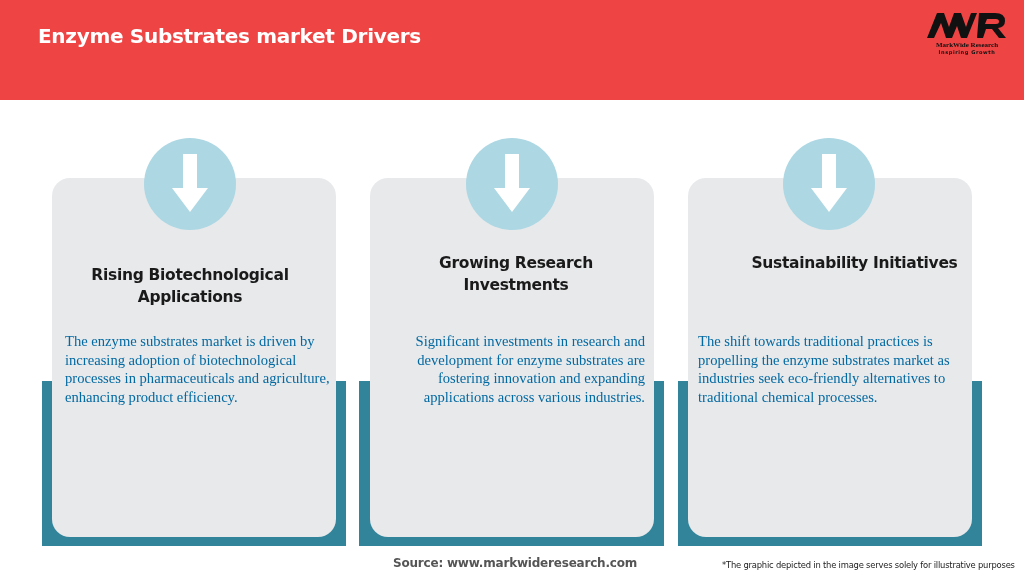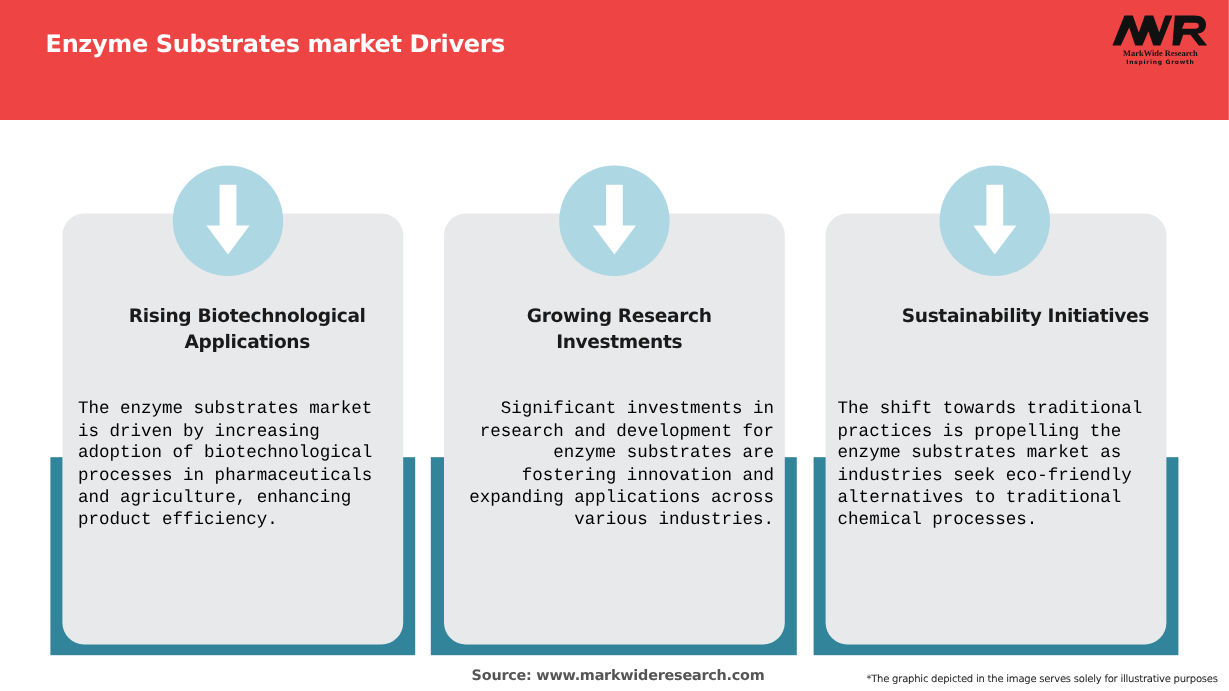--- a/index.html
+++ b/index.html
@@ -8,21 +8,21 @@
   .title{position:absolute;left:38px;top:24px;color:#ffffff;font-family:"DejaVu Sans",sans-serif;font-weight:bold;font-size:20px;letter-spacing:-0.3px;}
   .logo{position:absolute;left:922px;top:10px;width:90px;height:48px;text-align:center;color:#111;}
   .logo svg{display:block;margin:0 auto;}
   .logo .l1{font-family:Liberation Serif, serif;font-weight:bold;font-size:7px;line-height:8px;margin-top:1px;}
   .logo .l2{font-family:"DejaVu Sans",sans-serif;font-weight:bold;font-size:5px;line-height:6px;letter-spacing:0.6px;}
   .teal-back{position:absolute;background:#32849b;}
   .card{position:absolute;background:#e7e9eb;border-radius:18px;}
   .circle{position:absolute;width:92px;height:92px;border-radius:50%;background:#acd7e3;}
   .circle svg{position:absolute;left:0;top:0;}
   .card-title{position:absolute;text-align:center;font-family:"DejaVu Sans",sans-serif;font-weight:bold;font-size:15.5px;line-height:22px;color:#1a1a1a;letter-spacing:-0.3px;}
-  .card-text{position:absolute;font-family:Liberation Mono, monospace;font-size:14.6px;line-height:18.6px;color:#000000;}
+  .card-text{position:absolute;font-family:Liberation Serif, serif;font-size:14.6px;line-height:18.6px;color:#0369a1;}
   .source{position:absolute;left:393px;top:556px;font-family:"DejaVu Sans",sans-serif;font-weight:bold;font-size:12px;color:#555;letter-spacing:-0.2px;}
   .disclaimer{position:absolute;left:722px;top:560px;font-family:"DejaVu Sans",sans-serif;font-size:8.4px;color:#222;letter-spacing:-0.2px;}
 </style>
 </head>
 <body>
 
 <div class="header">
   <div class="title">Enzyme Substrates market Drivers</div>
   <div class="logo">
     <svg width="84" height="30" viewBox="0 0 84 30">
@@ -34,21 +34,21 @@
   </div>
 </div>
 
 <div class="teal-back" style="left:42px;top:381px;width:304px;height:165px;"></div>
 <div class="card" style="left:52px;top:178px;width:284px;height:359px;"></div>
 <div class="circle" style="left:144px;top:138px;">
   <svg width="92" height="92" viewBox="0 0 92 92">
     <path d="M39 16 L53 16 L53 50 L64 50 L46 74 L28 50 L39 50 Z" fill="#ffffff"></path>
   </svg>
 </div>
-<div class="card-title" style="left:52px;top:252px;width:276px;padding-left:16px;">
+<div class="card-title" style="left:52px;top:264px;width:276px;">
   <div>Rising Biotechnological</div>
   <div>Applications</div>
 </div>
 <div class="card-text" style="left:65px;top:332px;width:265px;">The enzyme substrates market is driven by increasing adoption of biotechnological processes in pharmaceuticals and agriculture, enhancing product efficiency.</div>
 
 <div class="teal-back" style="left:359px;top:381px;width:305px;height:165px;"></div>
 <div class="card" style="left:370px;top:178px;width:284px;height:359px;"></div>
 <div class="circle" style="left:466px;top:138px;">
   <svg width="92" height="92" viewBox="0 0 92 92">
     <path d="M39 16 L53 16 L53 50 L64 50 L46 74 L28 50 L39 50 Z" fill="#ffffff"></path>

